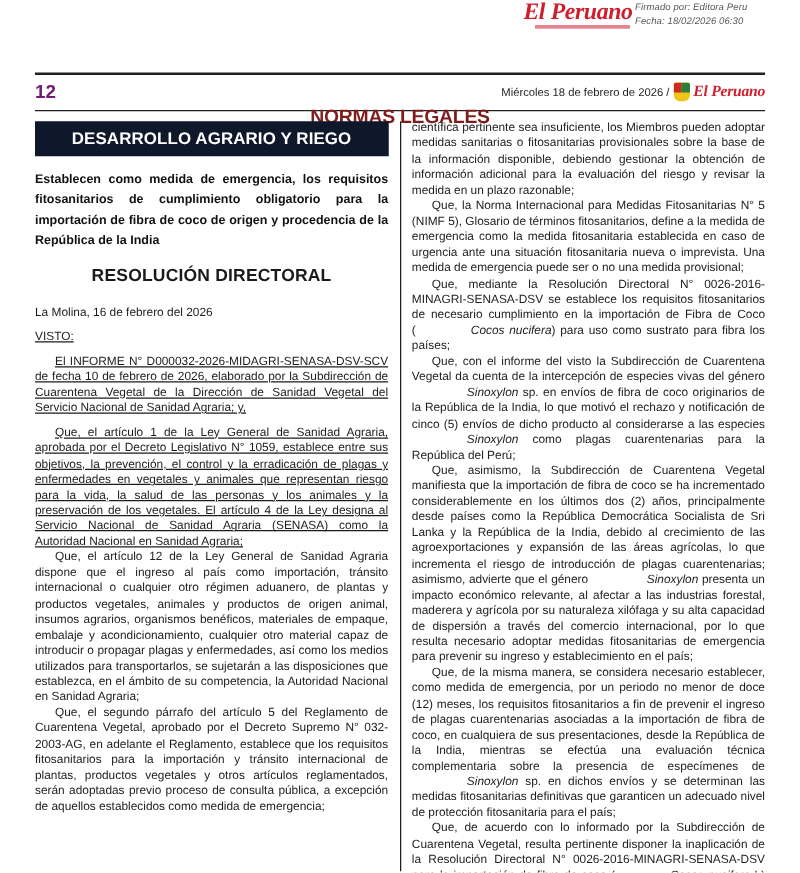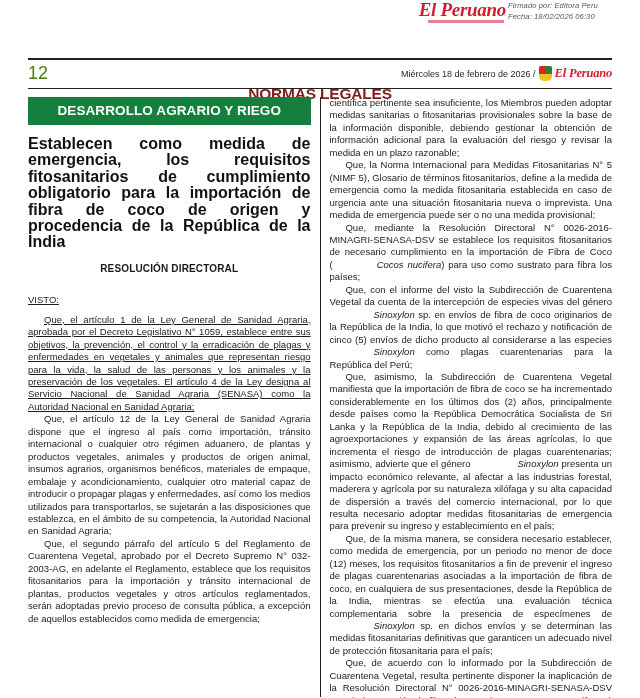--- a/index.html
+++ b/index.html
@@ -75,23 +75,23 @@
     width: 100%;
     margin-top: 1px;
   }
   .head-row {
     position: relative;
     height: 27px;
     display: flex;
     align-items: center;
   }
   .folio {
-    font-weight: normal;
-    font-size: 18px;
-    color: #4d7c0f;
+    font-weight: bold;
+    font-size: 15px;
+    color: #701a75;
   }
   .head-center {
     position: absolute;
     left: 50%;
     transform: translateX(-50%);
     font-weight: bold;
     font-size: 15.5px;
     letter-spacing: -0.2px;
     color: #7f1d1d;
     white-space: nowrap;
@@ -159,46 +159,46 @@
   .col-right { padding-left: 7px; }
   .col-divider {
     width: 1px;
     background: #231f20;
     margin: 0 2px;
     align-self: stretch;
   }
 
   
   .section-banner {
-    background: #15803d;
+    background: #0f172a;
     color: #ffffff;
     font-weight: bold;
     font-size: 13.5px;
     letter-spacing: .1px;
     text-align: center;
     padding: 6px 4px 7px;
     margin-bottom: 11px;
   }
 
   
   .art-title {
     font-weight: bold;
-    font-size: 16px;
+    font-size: 10px;
     line-height: 16.4px;
     text-align: justify;
     text-align-last: left;
     color: #111;
     margin-bottom: 12px;
   }
 
   
   .res-head {
     text-align: center;
     font-weight: bold;
-    font-size: 10px;
+    font-size: 14px;
     line-height: 12.4px;
     letter-spacing: .15px;
     margin-bottom: 19px;
   }
 
   .body-p {
     font-size: 9.5px;
     line-height: 12.45px;
     text-align: justify;
     text-align-last: left;
@@ -240,23 +240,25 @@
 
   <div class="col col-left">
     <div class="section-banner">DESARROLLO AGRARIO Y RIEGO</div>
 
     <div class="art-title">Establecen como medida de emergencia, los requisitos fitosanitarios de cumplimiento obligatorio para la importación de fibra de coco de origen y procedencia de la República de la India</div>
 
     <div class="res-head">
       <div>RESOLUCIÓN DIRECTORAL</div>
     </div>
 
+    <p class="body-p">La Molina, 16 de febrero del 2026</p>
 
     <p class="body-p gap-sm">VISTO:</p>
 
+    <p class="body-p indent gap-sm">El INFORME N° D000032-2026-MIDAGRI-SENASA-DSV-SCV de fecha 10 de febrero de 2026, elaborado por la Subdirección de Cuarentena Vegetal de la Dirección de Sanidad Vegetal del Servicio Nacional de Sanidad Agraria; y,</p>
 
 
     <div>
       <p class="body-p indent gap-sm">Que, el artículo 1 de la Ley General de Sanidad Agraria, aprobada por el Decreto Legislativo N° 1059, establece entre sus objetivos, la prevención, el control y la erradicación de plagas y enfermedades en vegetales y animales que representan riesgo para la vida, la salud de las personas y los animales y la preservación de los vegetales. El artículo 4 de la Ley designa al Servicio Nacional de Sanidad Agraria (SENASA) como la Autoridad Nacional en Sanidad Agraria;</p>
       <p class="body-p indent">Que, el artículo 12 de la Ley General de Sanidad Agraria dispone que el ingreso al país como importación, tránsito internacional o cualquier otro régimen aduanero, de plantas y productos vegetales, animales y productos de origen animal, insumos agrarios, organismos benéficos, materiales de empaque, embalaje y acondicionamiento, cualquier otro material capaz de introducir o propagar plagas y enfermedades, así como los medios utilizados para transportarlos, se sujetarán a las disposiciones que establezca, en el ámbito de su competencia, la Autoridad Nacional en Sanidad Agraria;</p>
       <p class="body-p indent">Que, el segundo párrafo del artículo 5 del Reglamento de Cuarentena Vegetal, aprobado por el Decreto Supremo N° 032-2003-AG, en adelante el Reglamento, establece que los requisitos fitosanitarios para la importación y tránsito internacional de plantas, productos vegetales y otros artículos reglamentados, serán adoptadas previo proceso de consulta pública, a excepción de aquellos establecidos como medida de emergencia;</p>
     </div>
   </div>
 
   <div class="col-divider"></div>

